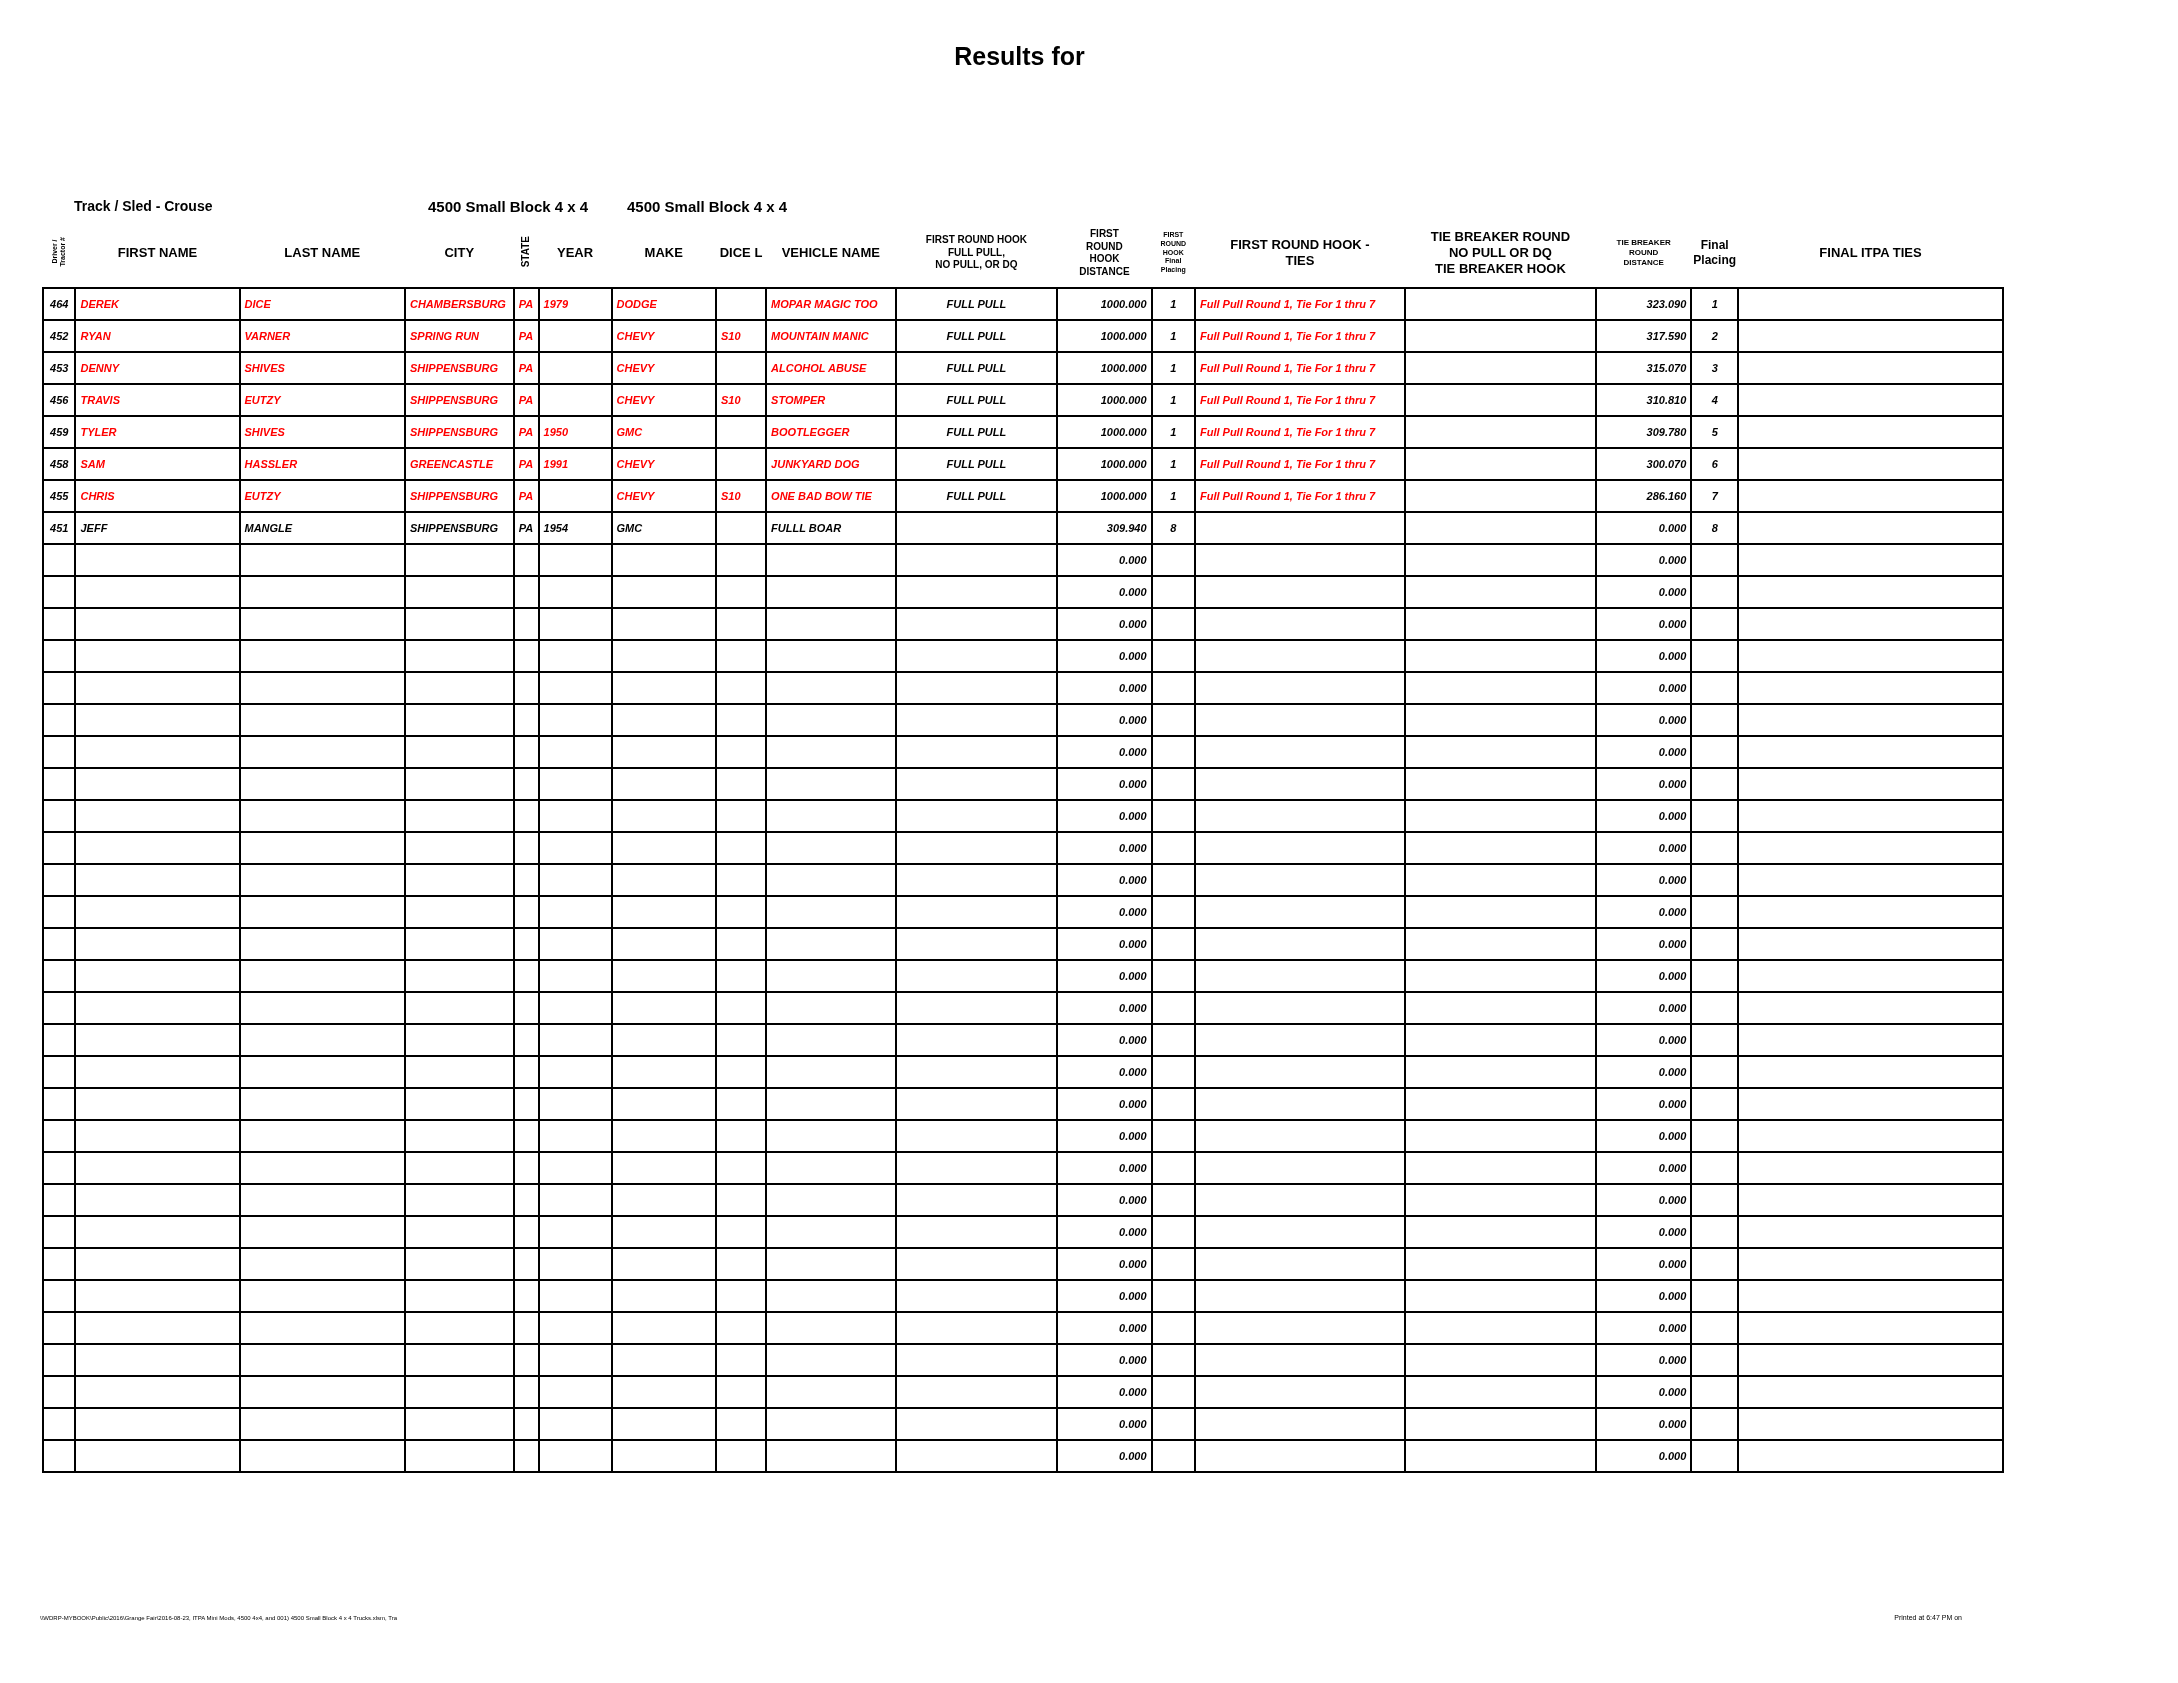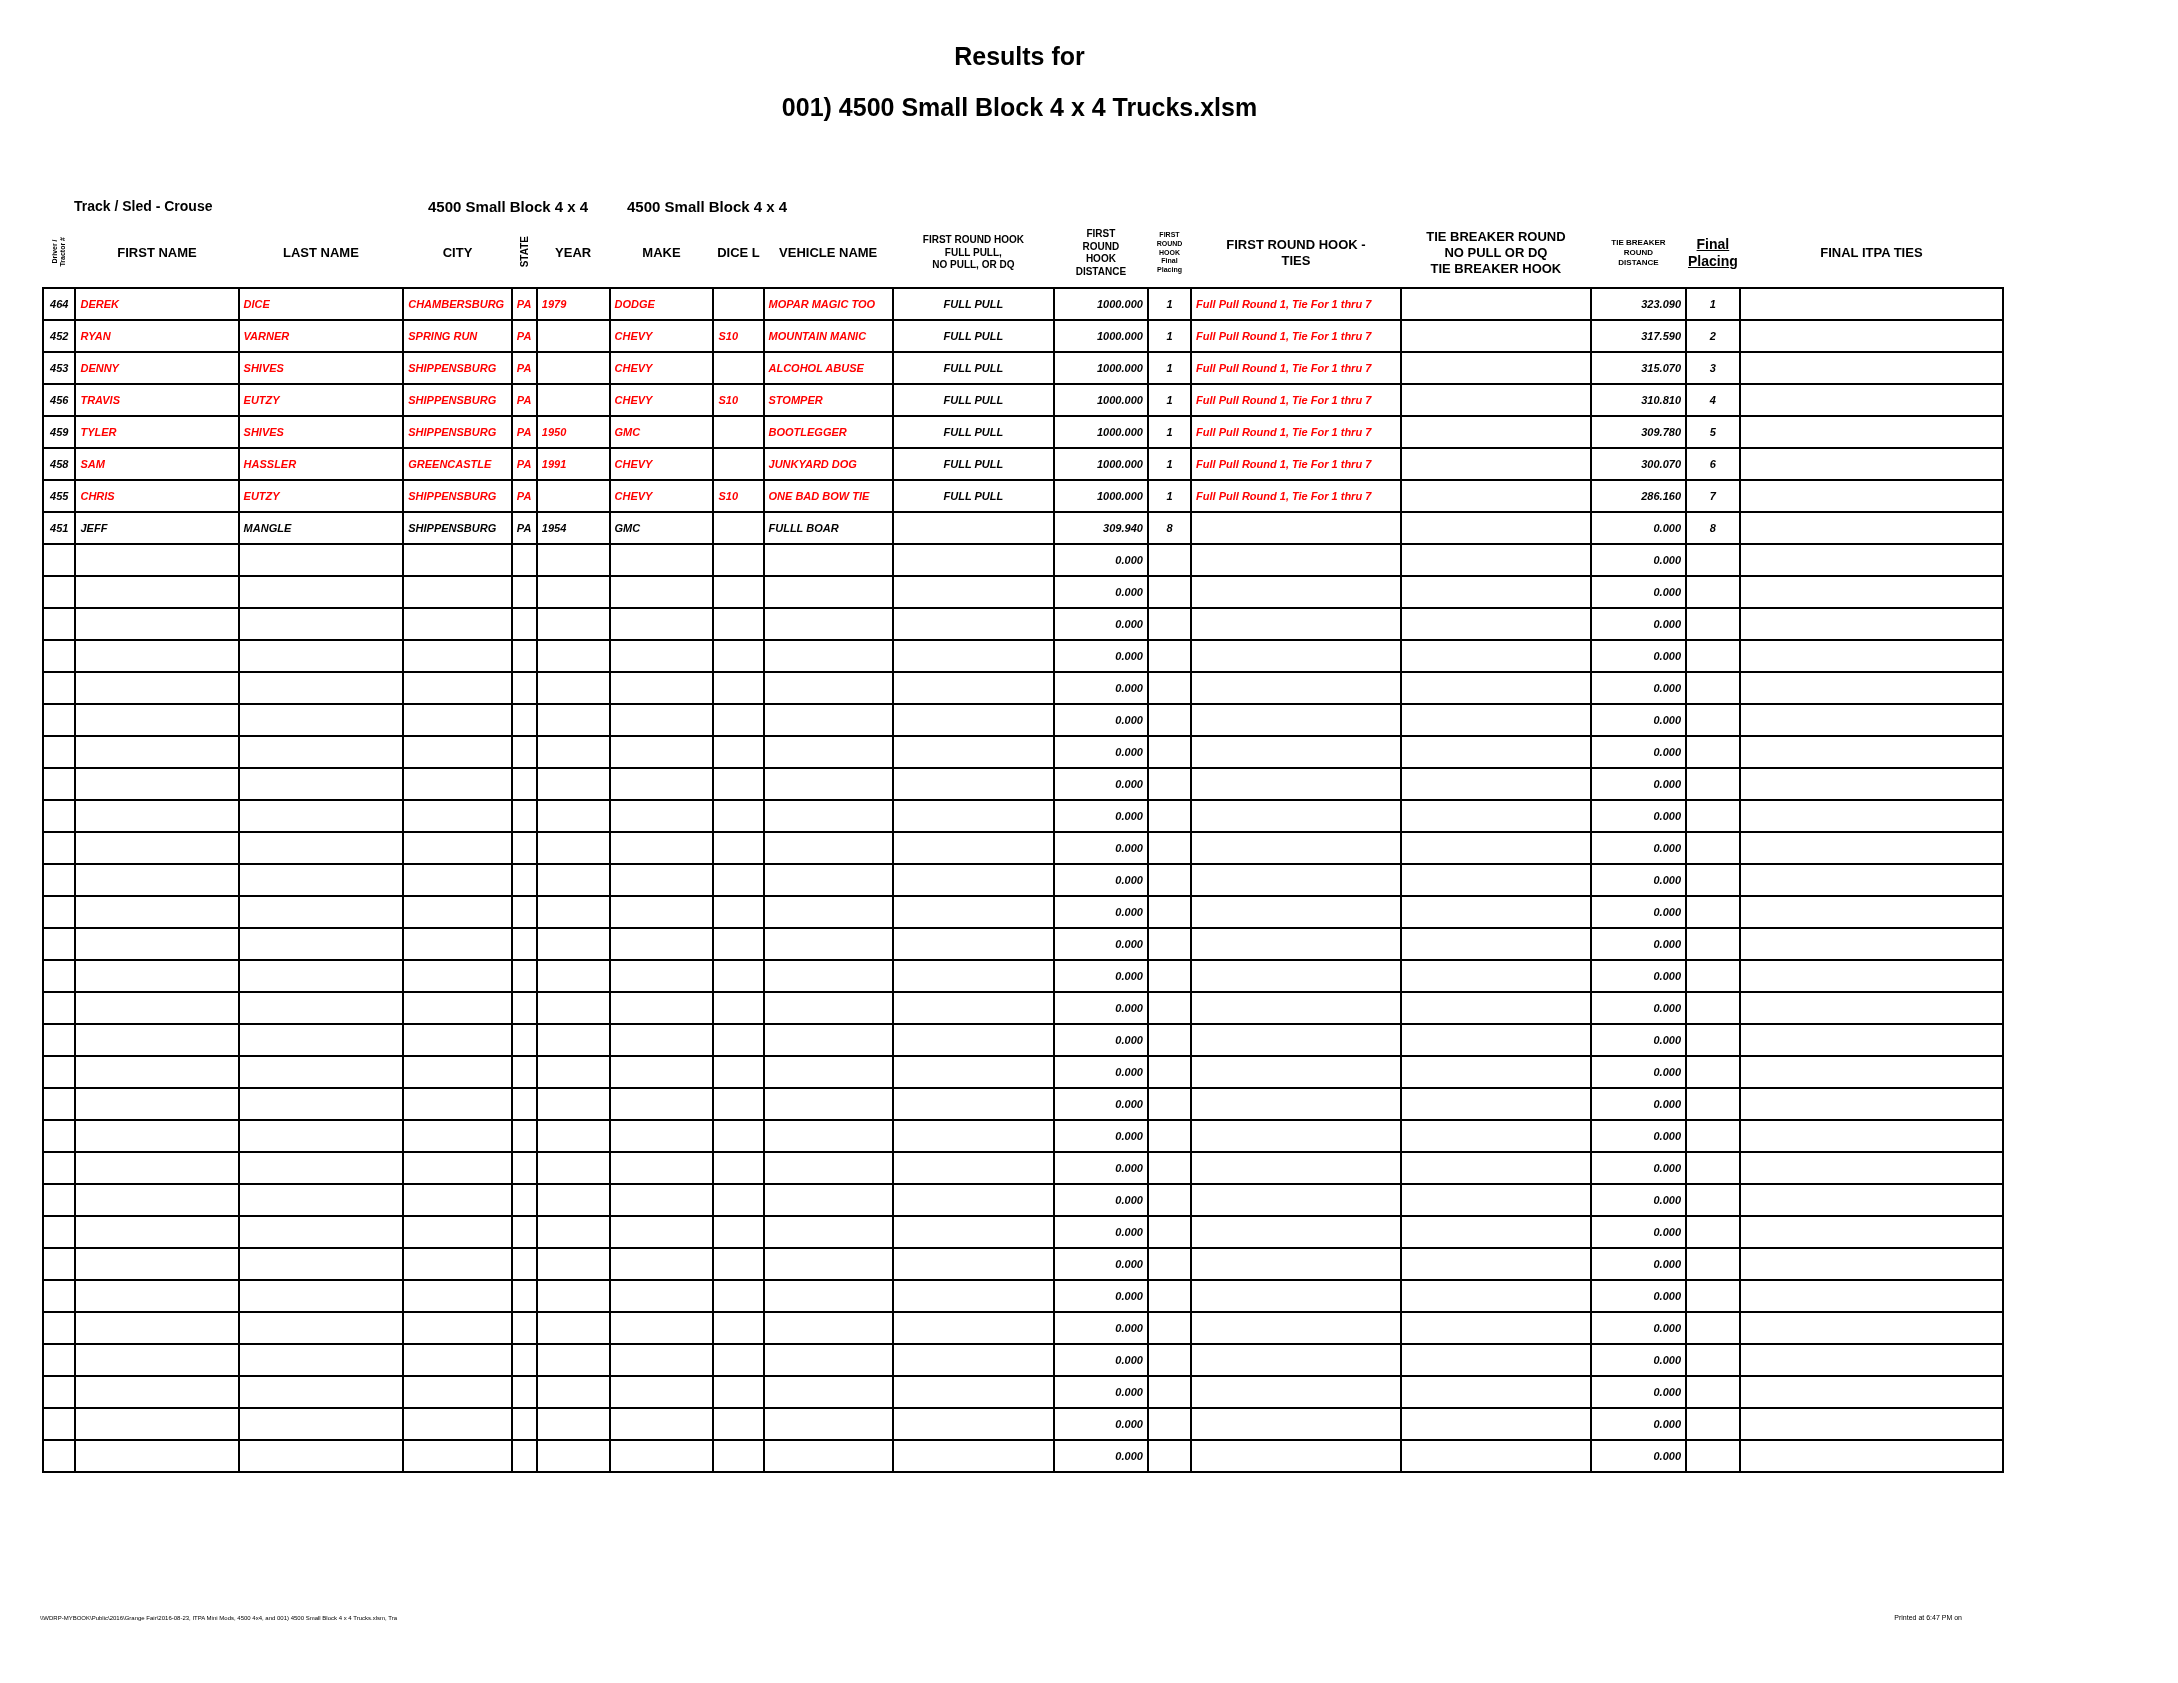--- a/index.html
+++ b/index.html
@@ -14,36 +14,35 @@
   .class-full{display:inline-block;white-space:nowrap;}
 
   table#results{position:absolute;left:42px;top:219px;border-collapse:collapse;table-layout:fixed;}
   table#results th{border:none;vertical-align:middle;text-align:center;padding:0 2px;
                    font-weight:bold;white-space:pre-line;line-height:1.25;}
   table#results thead tr{height:69px;}
   table#results tbody{border:1px solid #f9a8d4;font-style:italic;}
   table#results tbody tr{height:32px;}
   table#results td{border:2px solid #000;padding:0 4px;overflow:hidden;white-space:nowrap;
                    font-size:11px;font-weight:bold;vertical-align:middle;}
-  .h13{font-size:13px;} .h10{font-size:10px;} .h9{font-size:14px;text-decoration:underline;} .h8{font-size:8px;} .h7{font-size:7px;}
+  .h13{font-size:13px;} .h10{font-size:10px;} .h9{font-size:12px;} .h8{font-size:8px;} .h7{font-size:7px;}
   .rot-span{display:inline-block;writing-mode:vertical-rl;transform:rotate(180deg);
             max-height:65px;line-height:1.15;white-space:pre-line;}
   td.al-left{text-align:left;} td.al-center{text-align:center;} td.al-right{text-align:right;}
   td.red-text{color:#FF0000;}
   .footer-left{position:absolute;left:40px;top:1615px;font-size:6px;color:#000;white-space:nowrap;}
   .footer-right{position:absolute;right:42px;top:1614px;font-size:7px;color:#000;white-space:nowrap;}
 </style>
 </head>
 <body>
 
 <div id="page">
 
   <div class="title-block">
     <div class="title-line1">Results for</div>
-    <div class="title-line2">001) 4500 Small Block 4 x 4 Trucks.xlsm</div>
   </div>
 
   <div class="track-line">Track / Sled - Crouse</div>
 
   <div class="class-line">
     <span class="class-clip">4500 Small Block 4 x 4</span>
       <span class="class-full">4500 Small Block 4 x 4</span>
   </div>
 
   <table id="results">

